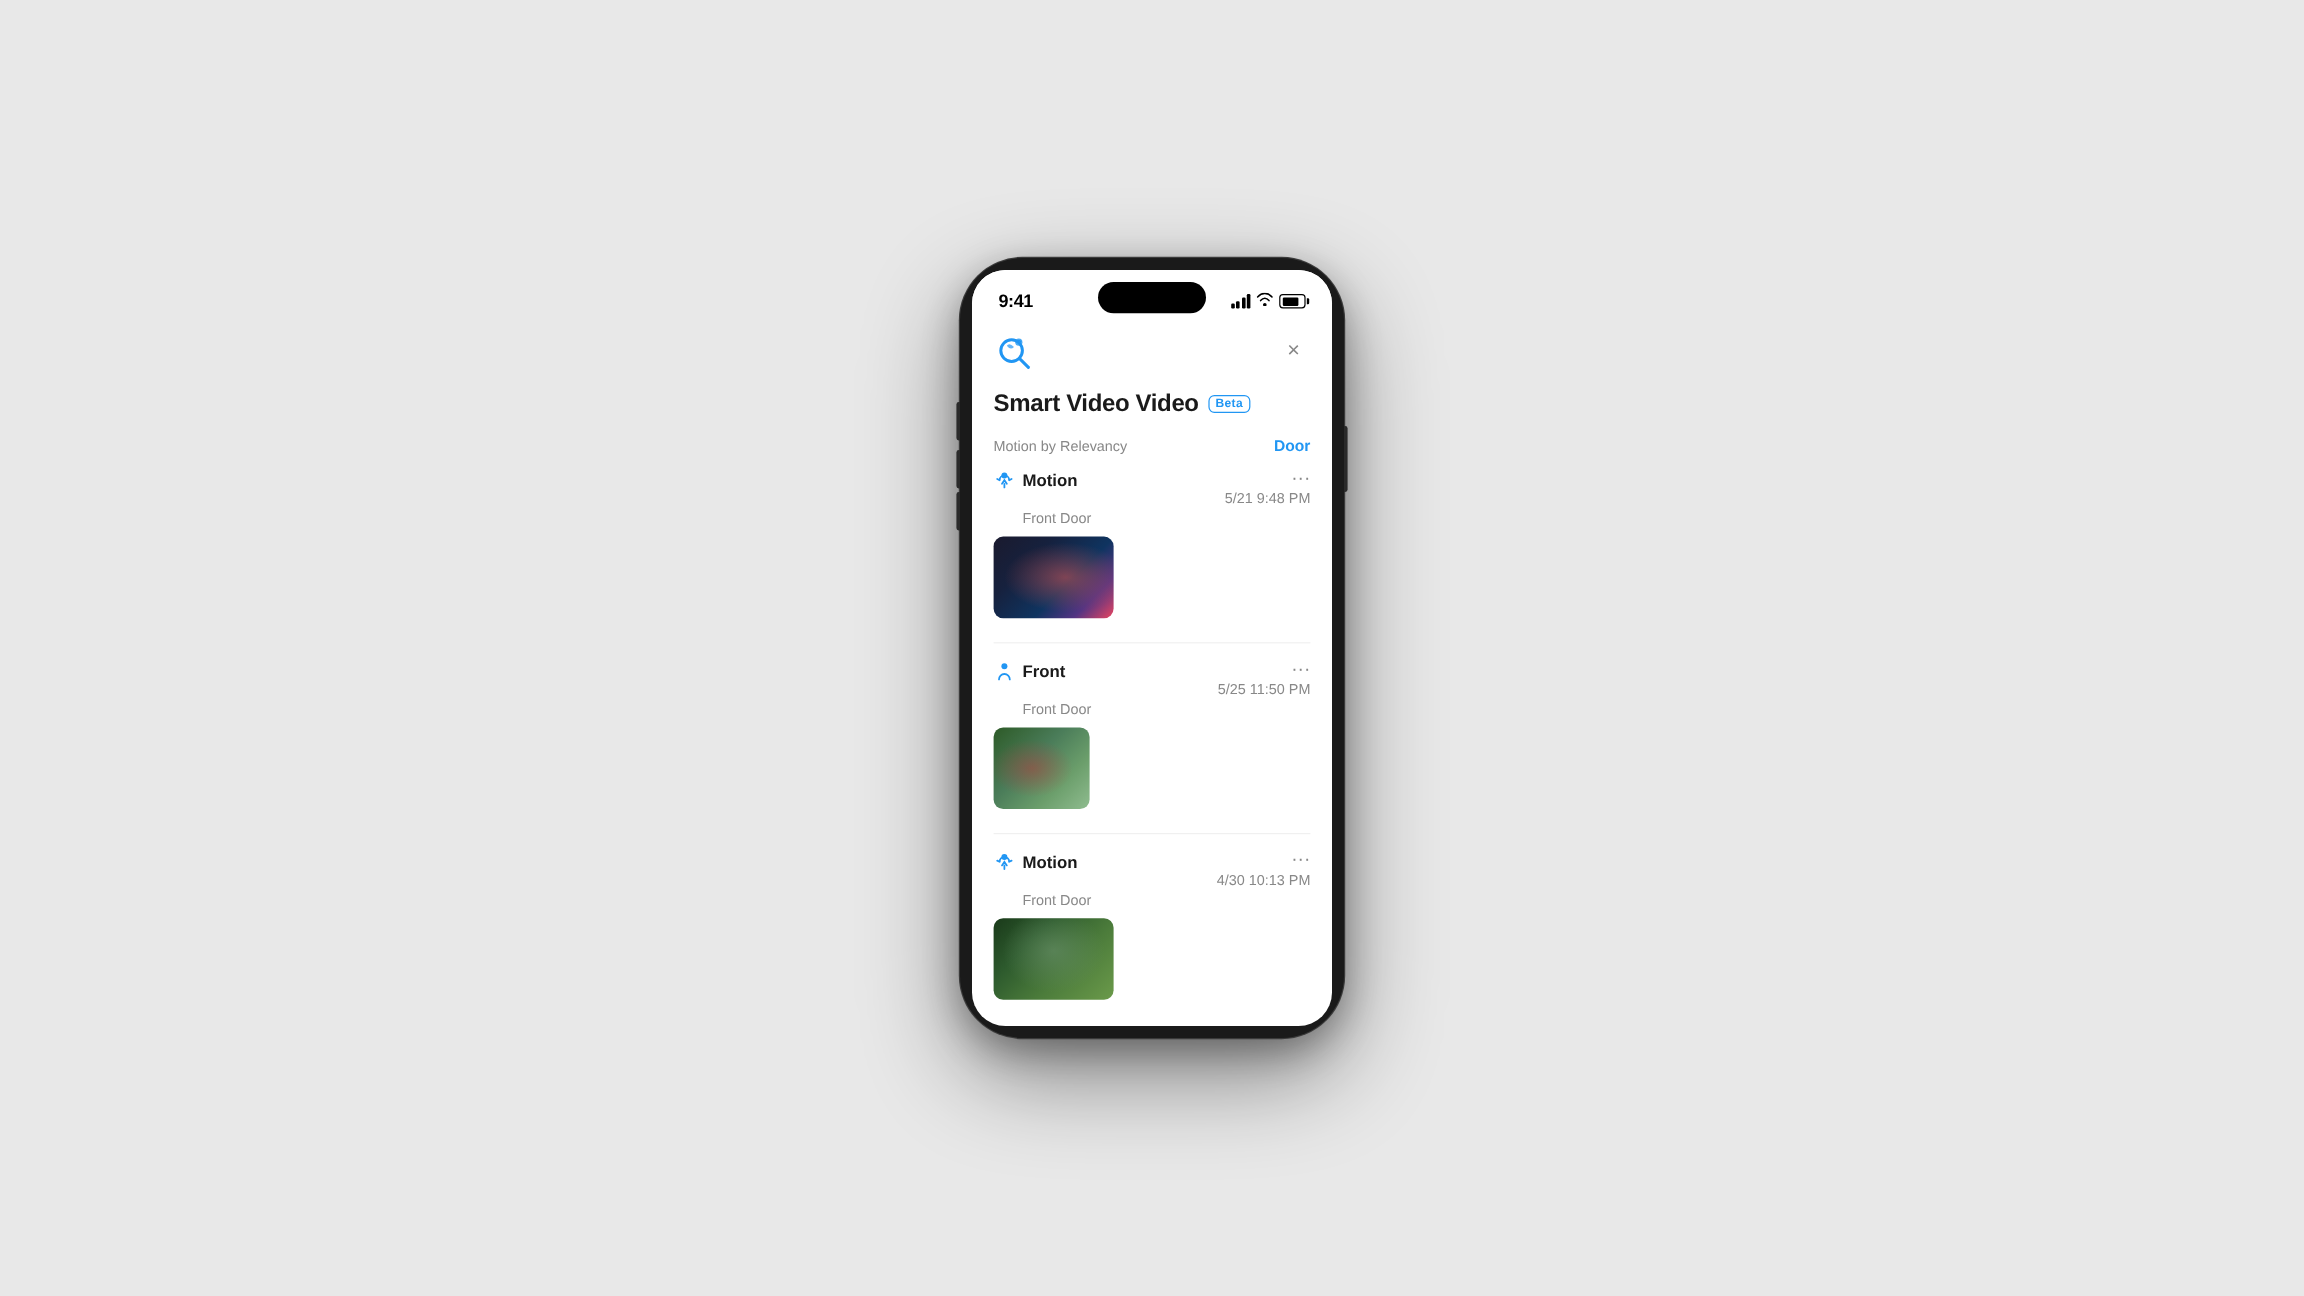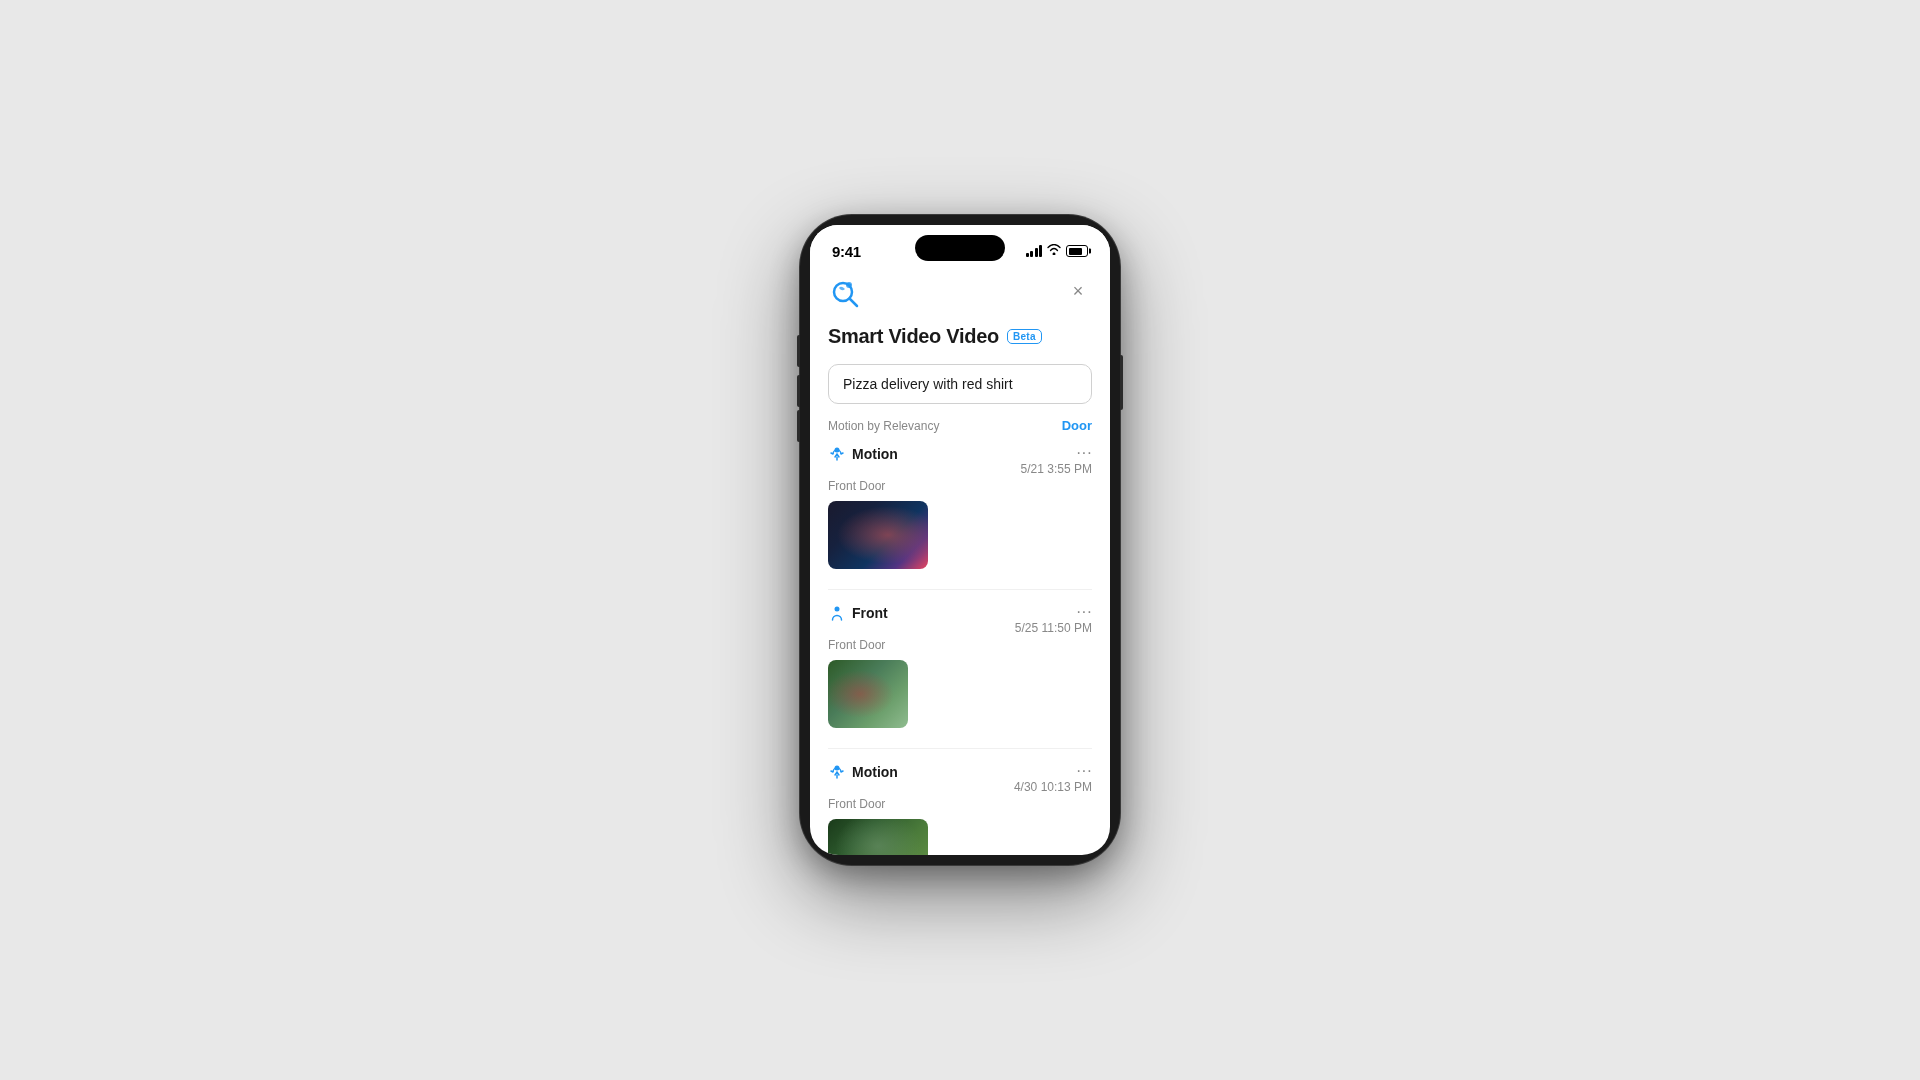--- a/index.html
+++ b/index.html
@@ -282,20 +282,21 @@
     .more-btn {
       font-size: 16px;
       color: #888;
       cursor: pointer;
       line-height: 1;
     }
 
     .result-location {
       font-size: 12px;
       color: #888;
+      margin-left: 24px;
     }
 
     .result-timestamp {
       font-size: 12px;
       color: #888;
     }
 
     .result-thumb-wrapper {
       margin-top: 8px;
       margin-left: 0;
@@ -405,23 +406,20 @@
             </svg>
           </div>
           <div class="close-btn">×</div>
         </div>
 
         <div class="page-title-row">
           <span class="page-title">Smart Video Video</span>
           <span class="beta-badge">Beta</span>
         </div>
 
-        <div class="search-input-wrapper">
-          <input class="search-input" type="text" value="Pizza delivery with red shirt" style="">
-        </div>
 
         <div class="sort-row">
           <span class="sort-label">Motion by Relevancy</span>
           <span class="sort-btn">Door</span>
         </div>
 
         <div class="result-item">
           <div class="result-header">
             <div class="result-type-row">
               <div class="result-icon">
@@ -430,21 +428,21 @@
                   <path d="M5 9c0-2.2 1.8-4 4-4s4 1.8 4 4" stroke="#2196f3" stroke-width="1.5" fill="none"></path>
                   <path d="M7 12l2-3 2 3" stroke="#2196f3" stroke-width="1.5" stroke-linecap="round"></path>
                   <path d="M9 15v-3" stroke="#2196f3" stroke-width="1.5" stroke-linecap="round"></path>
                   <path d="M3 8l2 1M15 8l-2 1" stroke="#2196f3" stroke-width="1.5" stroke-linecap="round"></path>
                 </svg>
               </div>
               <span class="result-type">Motion</span>
             </div>
             <div class="result-meta">
               <span class="more-btn">···</span>
-              <span class="result-timestamp">5/21 3:55 PM</span>
+              <span class="result-timestamp">5/21 9:48 PM</span>
             </div>
           </div>
           <div class="result-location">Front Door</div>
           <div class="result-thumb-wrapper">
             <div class="result-thumb thumb-1"></div>
           </div>
         </div>
 
         <div class="divider"></div>
 

